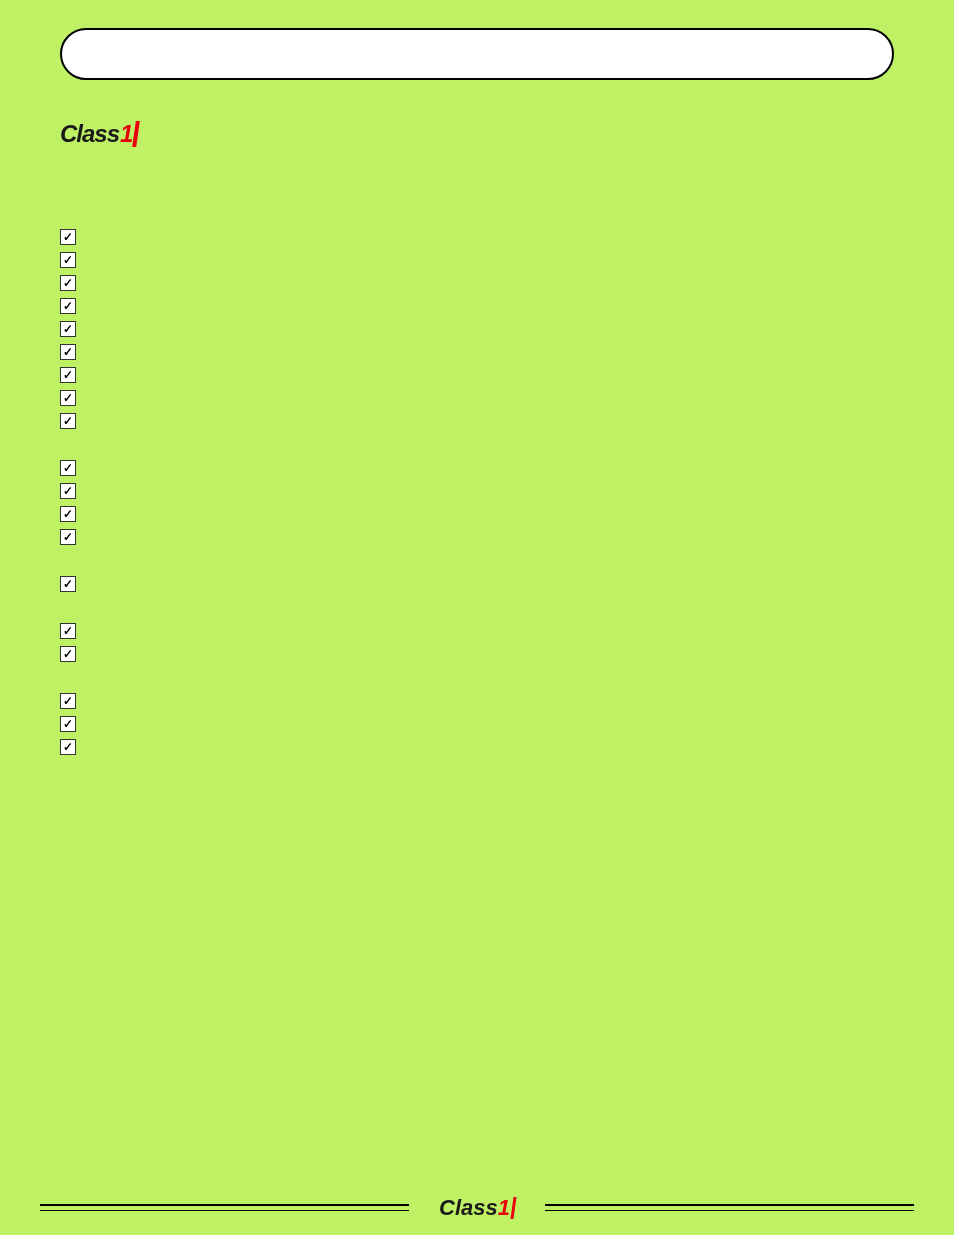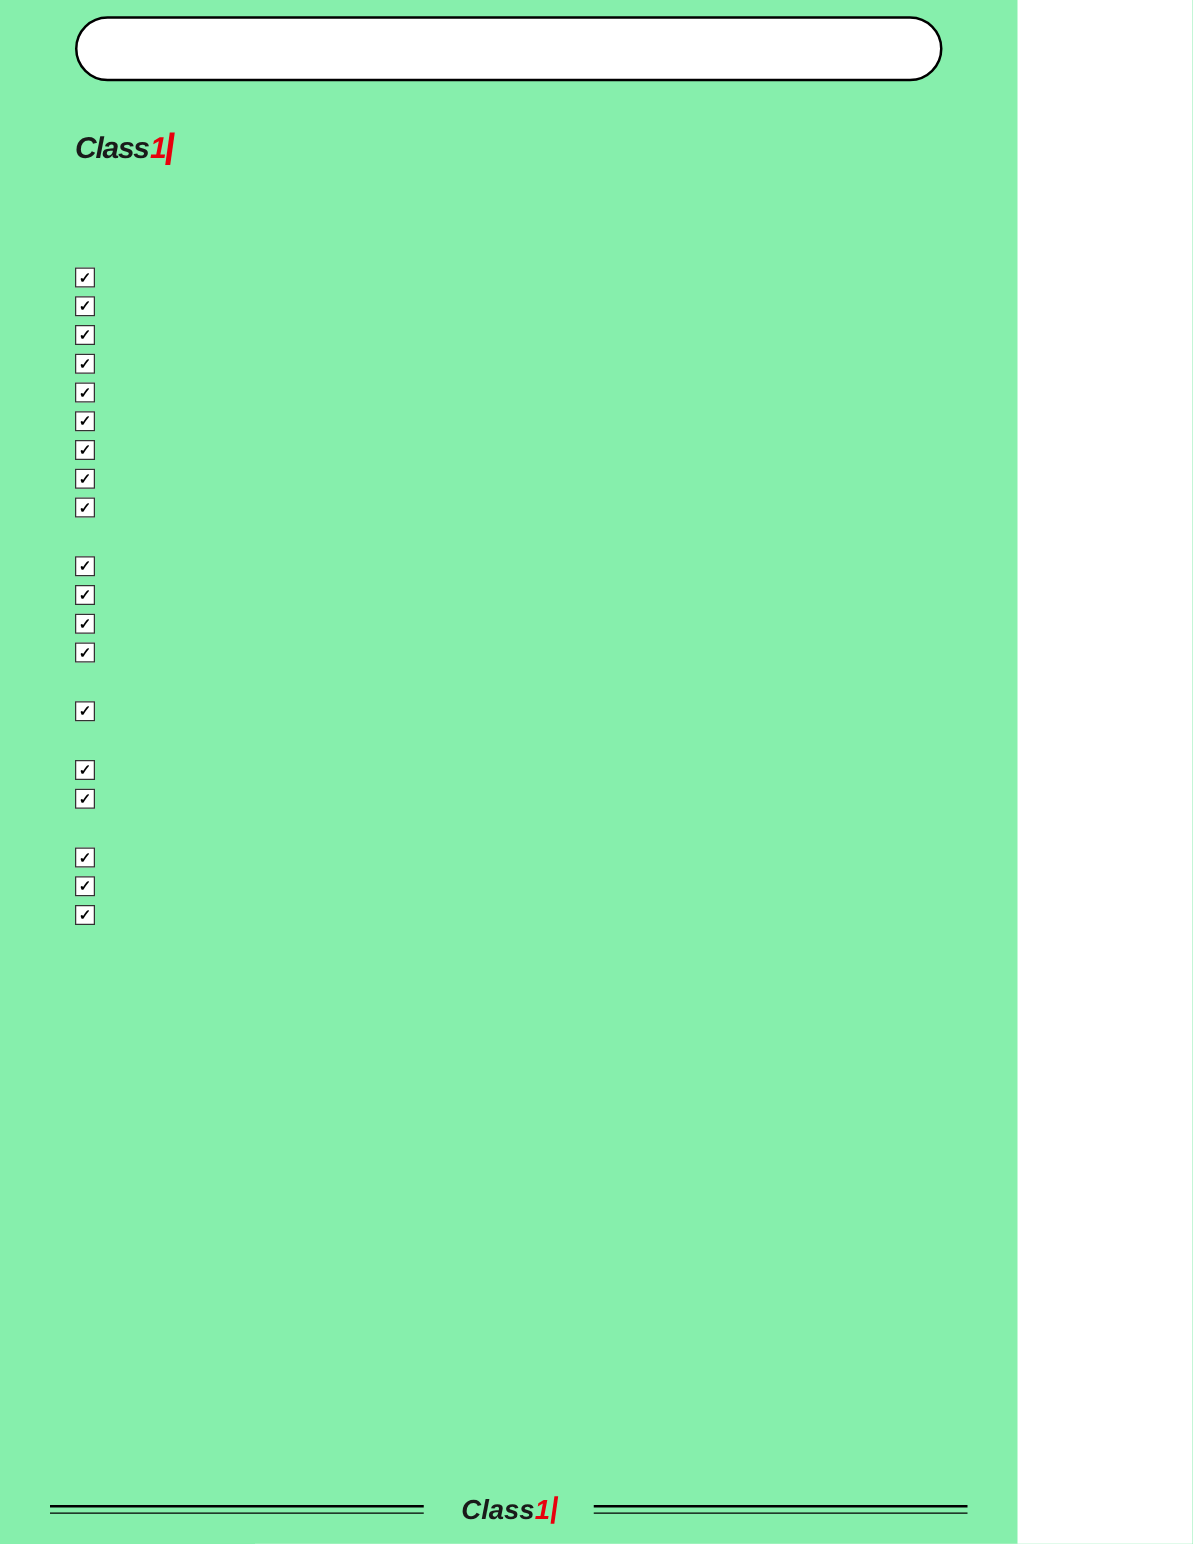--- a/index.html
+++ b/index.html
@@ -12,24 +12,24 @@
       width: 954px;
       min-height: 1235px;
       background: #ffffff;
       font-family: Arial, sans-serif;
       font-size: 13px;
       color: #000;
       position: relative;
     }
 
     .page-container {
-      width: 814px;
+      width: 954px;
       min-height: 1235px;
-      background: #86efac;
-      padding: 13px 60px 40px 60px;
+      background: #bef264;
+      padding: 28px 60px 40px 60px;
       position: relative;
     }
 
     
     .top-bar {
       border: 2.5px solid #000;
       border-radius: 30px;
       height: 52px;
       width: 100%;
       margin-bottom: 40px;

